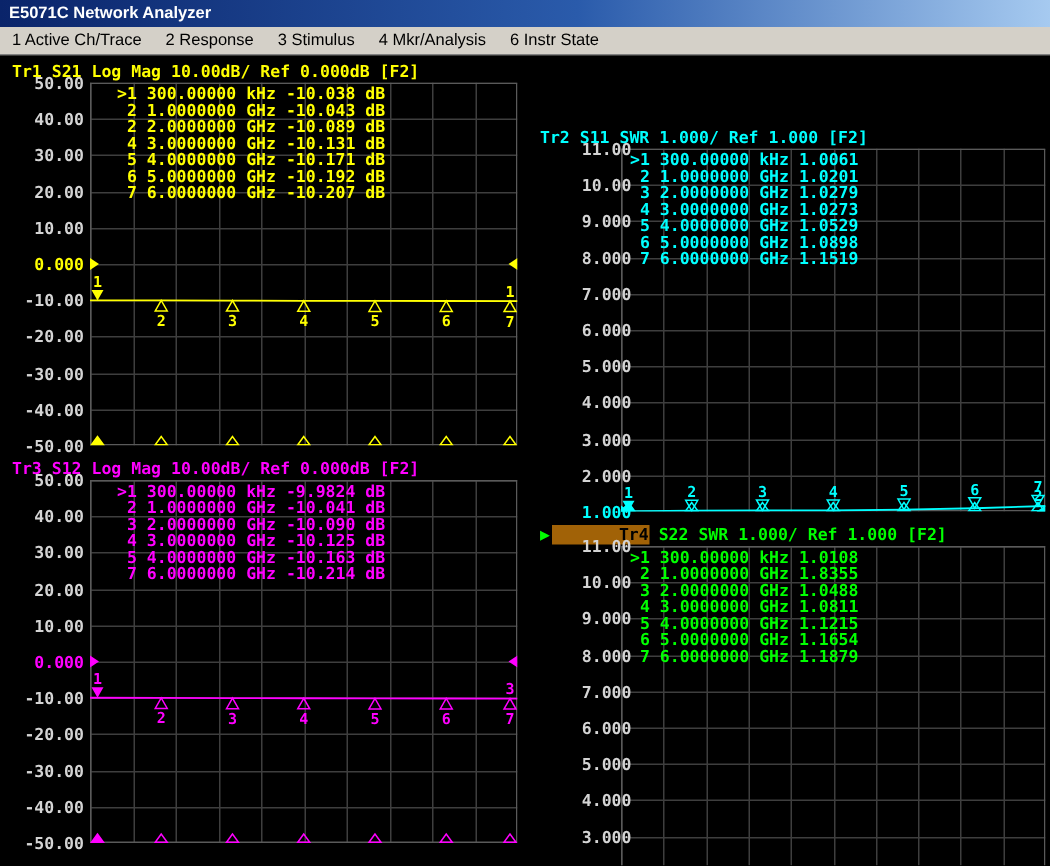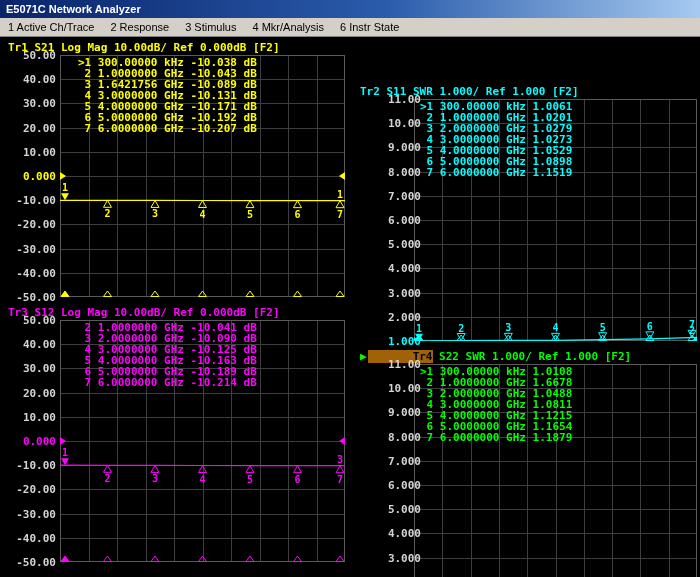--- a/index.html
+++ b/index.html
@@ -119,21 +119,21 @@
           <polygon points="189.99524976248813,236 185.99524976248813,241.5 193.99524976248813,241.5" fill="none" stroke="#ffff00"></polygon>
           <polygon points="237.49762488124406,145.66464 233.49762488124406,152.66464 241.49762488124406,152.66464" fill="none" stroke="#ffff00"></polygon>
           <text x="237.49762488124406" y="162.66464" text-anchor="middle" fill="#ffff00" font-size="10">6</text>
           <polygon points="237.49762488124406,236 233.49762488124406,241.5 241.49762488124406,241.5" fill="none" stroke="#ffff00"></polygon>
           <polygon points="280,145.70094 276,152.70094 284,152.70094" fill="none" stroke="#ffff00"></polygon>
           <text x="280" y="162.70094" text-anchor="middle" fill="#ffff00" font-size="10">7</text>
           <polygon points="280,236 276,241.5 284,241.5" fill="none" stroke="#ffff00"></polygon>
           <text x="283" y="142.70094" text-anchor="end" fill="#ffff00" font-size="10">1</text>
         </svg>
       </div>
-    <div class="mtable" style="color: rgb(255, 255, 0);"><div>&gt;1 300.00000 kHz -10.038 dB</div><div> 2 1.0000000 GHz -10.043 dB</div><div> 3 1.6421756 GHz -10.089 dB</div><div> 4 3.0000000 GHz -10.131 dB</div><div> 5 4.0000000 GHz -10.171 dB</div><div> 6 5.0000000 GHz -10.192 dB</div><div> 7 6.0000000 GHz -10.207 dB</div></div>
+    <div class="mtable" style="color: rgb(255, 255, 0);"><div>&gt;1 300.00000 kHz -10.038 dB</div><div> 2 1.0000000 GHz -10.043 dB</div><div> 2 2.0000000 GHz -10.089 dB</div><div> 4 3.0000000 GHz -10.131 dB</div><div> 5 4.0000000 GHz -10.171 dB</div><div> 6 5.0000000 GHz -10.192 dB</div><div> 7 6.0000000 GHz -10.207 dB</div></div>
   <div class="ylab" style="top: 11px; color: rgb(212, 212, 212);">50.00</div>
       <div class="ylab" style="top: 35.2px; color: rgb(212, 212, 212);">40.00</div>
       <div class="ylab" style="top: 59.4px; color: rgb(212, 212, 212);">30.00</div>
       <div class="ylab" style="top: 83.6px; color: rgb(212, 212, 212);">20.00</div>
       <div class="ylab" style="top: 107.8px; color: rgb(212, 212, 212);">10.00</div>
       <div class="ylab" style="top: 132px; color: rgb(255, 255, 0);">0.000</div>
       <div class="ylab" style="top: 156.2px; color: rgb(212, 212, 212);">-10.00</div>
       <div class="ylab" style="top: 180.4px; color: rgb(212, 212, 212);">-20.00</div>
       <div class="ylab" style="top: 204.6px; color: rgb(212, 212, 212);">-30.00</div>
       <div class="ylab" style="top: 228.8px; color: rgb(212, 212, 212);">-40.00</div>
@@ -259,21 +259,21 @@
           <polygon points="189.99524976248813,236 185.99524976248813,241.5 193.99524976248813,241.5" fill="none" stroke="#ff00ff"></polygon>
           <polygon points="237.49762488124406,145.65738000000002 233.49762488124406,152.65738000000002 241.49762488124406,152.65738000000002" fill="none" stroke="#ff00ff"></polygon>
           <text x="237.49762488124406" y="162.65738000000002" text-anchor="middle" fill="#ff00ff" font-size="10">6</text>
           <polygon points="237.49762488124406,236 233.49762488124406,241.5 241.49762488124406,241.5" fill="none" stroke="#ff00ff"></polygon>
           <polygon points="280,145.71788 276,152.71788 284,152.71788" fill="none" stroke="#ff00ff"></polygon>
           <text x="280" y="162.71788" text-anchor="middle" fill="#ff00ff" font-size="10">7</text>
           <polygon points="280,236 276,241.5 284,241.5" fill="none" stroke="#ff00ff"></polygon>
           <text x="283" y="142.71788" text-anchor="end" fill="#ff00ff" font-size="10">3</text>
         </svg>
       </div>
-    <div class="mtable" style="color: rgb(255, 0, 255);"><div> 2 1.0000000 GHz -10.041 dB</div><div> 3 2.0000000 GHz -10.090 dB</div><div> 4 3.0000000 GHz -10.125 dB</div><div> 5 4.0000000 GHz -10.163 dB</div><div> 6 5.0000000 GHz -10.189 dB</div><div> 7 6.0000000 GHz -10.214 dB</div></div>
+    <div class="mtable" style="color: rgb(255, 0, 255);"><div>&gt;1 300.00000 kHz -9.9824 dB</div><div> 2 1.0000000 GHz -10.041 dB</div><div> 3 2.0000000 GHz -10.090 dB</div><div> 4 3.0000000 GHz -10.125 dB</div><div> 5 4.0000000 GHz -10.163 dB</div><div> 7 6.0000000 GHz -10.214 dB</div></div>
   <div class="ylab" style="top: 11px; color: rgb(212, 212, 212);">50.00</div>
       <div class="ylab" style="top: 35.2px; color: rgb(212, 212, 212);">40.00</div>
       <div class="ylab" style="top: 59.4px; color: rgb(212, 212, 212);">30.00</div>
       <div class="ylab" style="top: 83.6px; color: rgb(212, 212, 212);">20.00</div>
       <div class="ylab" style="top: 107.8px; color: rgb(212, 212, 212);">10.00</div>
       <div class="ylab" style="top: 132px; color: rgb(255, 0, 255);">0.000</div>
       <div class="ylab" style="top: 156.2px; color: rgb(212, 212, 212);">-10.00</div>
       <div class="ylab" style="top: 180.4px; color: rgb(212, 212, 212);">-20.00</div>
       <div class="ylab" style="top: 204.6px; color: rgb(212, 212, 212);">-30.00</div>
       <div class="ylab" style="top: 228.8px; color: rgb(212, 212, 212);">-40.00</div>
@@ -329,21 +329,21 @@
           <polygon points="188.66194976415488,236 184.66194976415488,241.5 192.66194976415488,241.5" fill="none" stroke="#00ff00"></polygon>
           <polygon points="235.83097488207744,237.99732 231.83097488207744,230.99732 239.83097488207744,230.99732" fill="none" stroke="#00ff00"></polygon>
           <text x="235.83097488207744" y="228.99732" text-anchor="middle" fill="#00ff00" font-size="10">6</text>
           <polygon points="235.83097488207744,236 231.83097488207744,241.5 239.83097488207744,241.5" fill="none" stroke="#00ff00"></polygon>
           <polygon points="278,237.45282000000003 274,230.45282000000003 282,230.45282000000003" fill="none" stroke="#00ff00"></polygon>
           <text x="278" y="228.45282000000003" text-anchor="middle" fill="#00ff00" font-size="10">7</text>
           <polygon points="278,236 274,241.5 282,241.5" fill="none" stroke="#00ff00"></polygon>
           <text x="281" y="234.45282000000003" text-anchor="end" fill="#00ff00" font-size="10">4</text>
         </svg>
       </div>
-    <div class="mtable" style="color: rgb(0, 255, 0);"><div>&gt;1 300.00000 kHz 1.0108</div><div> 2 1.0000000 GHz 1.6678</div><div> 3 2.0000000 GHz 1.0488</div><div> 4 3.0000000 GHz 1.0811</div><div> 5 4.0000000 GHz 1.1215</div><div> 6 5.0000000 GHz 1.1654</div><div> 7 6.0000000 GHz 1.1879</div></div>
+    <div class="mtable" style="color: rgb(0, 255, 0);"><div>&gt;1 300.00000 kHz 1.0108</div><div> 2 1.0000000 GHz 1.8355</div><div> 3 2.0000000 GHz 1.0488</div><div> 4 3.0000000 GHz 1.0811</div><div> 5 4.0000000 GHz 1.1215</div><div> 6 5.0000000 GHz 1.1654</div><div> 7 6.0000000 GHz 1.1879</div></div>
   <div class="ylab" style="top: 11px; color: rgb(212, 212, 212);">11.00</div>
       <div class="ylab" style="top: 35.2px; color: rgb(212, 212, 212);">10.00</div>
       <div class="ylab" style="top: 59.4px; color: rgb(212, 212, 212);">9.000</div>
       <div class="ylab" style="top: 83.6px; color: rgb(212, 212, 212);">8.000</div>
       <div class="ylab" style="top: 107.8px; color: rgb(212, 212, 212);">7.000</div>
       <div class="ylab" style="top: 132px; color: rgb(212, 212, 212);">6.000</div>
       <div class="ylab" style="top: 156.2px; color: rgb(212, 212, 212);">5.000</div>
       <div class="ylab" style="top: 180.4px; color: rgb(212, 212, 212);">4.000</div>
       <div class="ylab" style="top: 204.6px; color: rgb(212, 212, 212);">3.000</div>
       <div class="ylab" style="top: 228.8px; color: rgb(212, 212, 212);">2.000</div>

